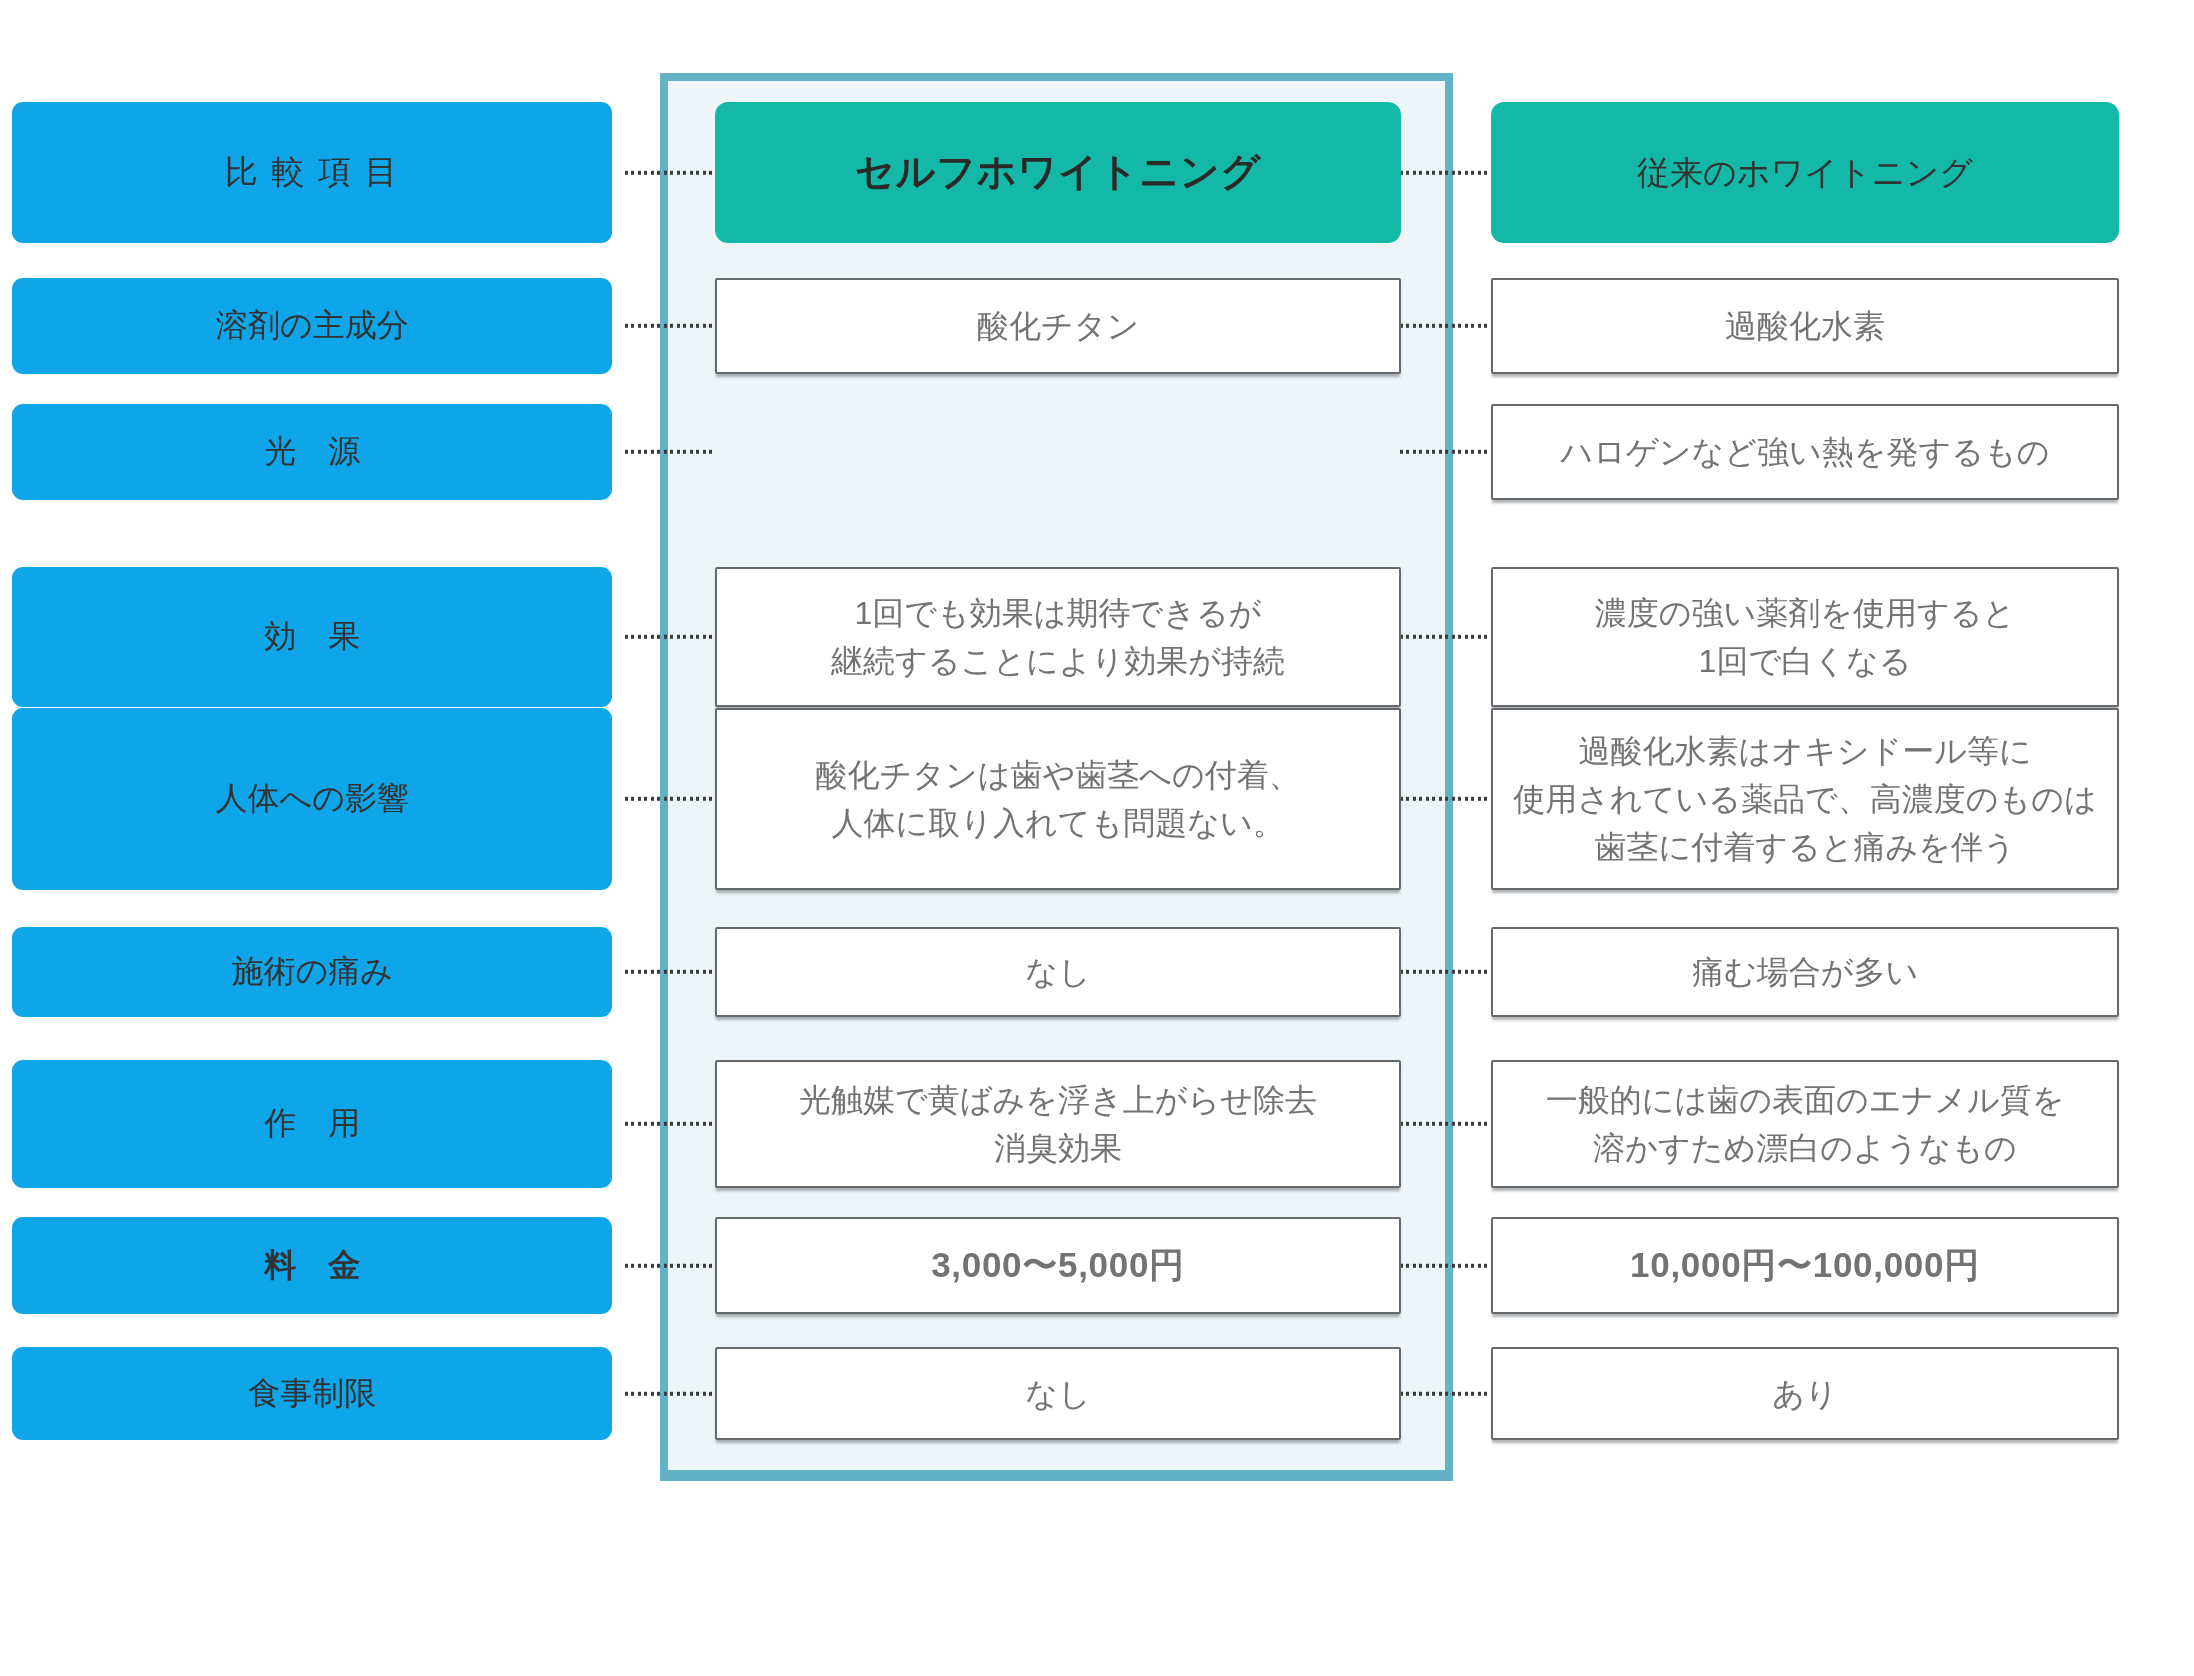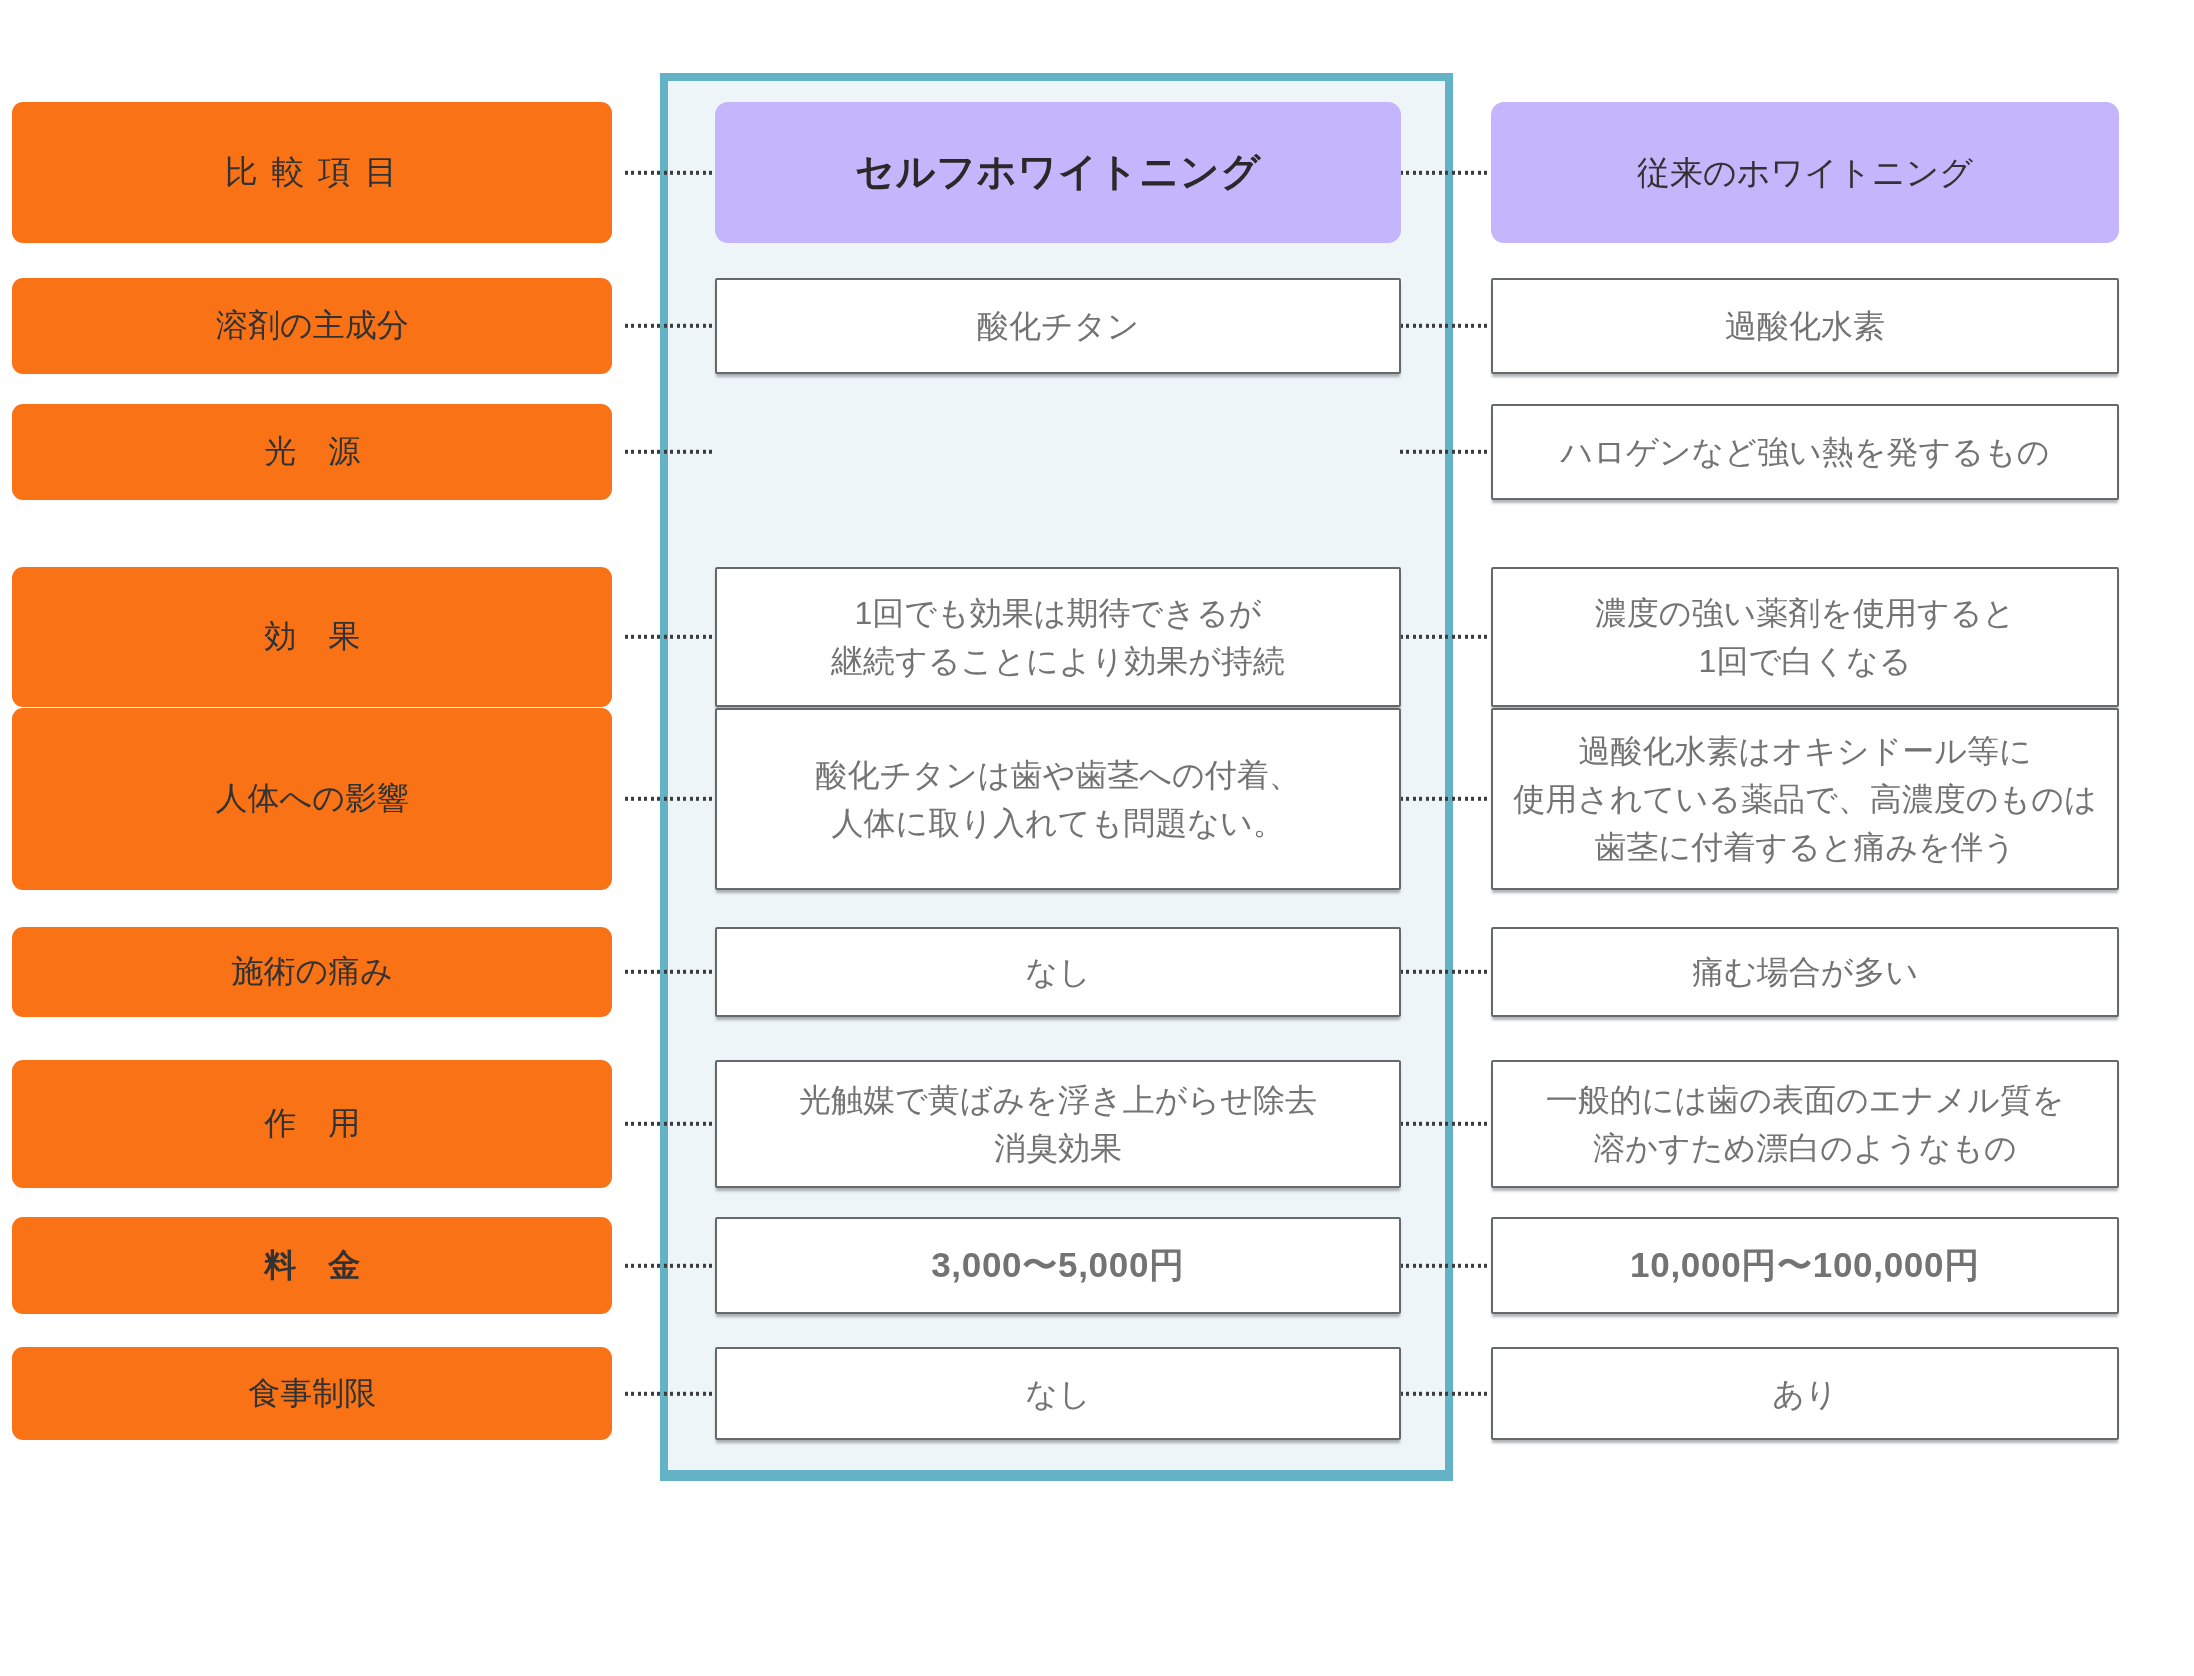--- a/index.html
+++ b/index.html
@@ -23,32 +23,32 @@
   .r6{top:1060px;height:128px;}
   .r7{top:1217px;height:97px;font-weight:bold;}
   .r8{top:1347px;height:93px;}
 
   .cell{
     position:absolute;top:0;bottom:0;box-sizing:border-box;
     display:flex;align-items:center;justify-content:center;
     text-align:center;z-index:2;
   }
   .lab{
-    left:12.3px;width:600px;background:#f97316;border-radius:11px;
+    left:12.3px;width:600px;background:#0ea5e9;border-radius:11px;
     font-size:32px;color:#323232;
   }
   .val{
     background:#ffffff;border:2.2px solid #66696b;border-radius:2px;
     font-size:32px;color:#737373;line-height:1.5;white-space:pre-line;
     box-shadow:0 4.4px 2.9px -1.5px rgba(80,85,90,0.45);
   }
   .self{left:715px;width:686px;}
   .conv{left:1491px;width:628px;}
   .headcell{
-    background:#c4b5fd;border:none;box-shadow:none;border-radius:13px;
+    background:#14b8a6;border:none;box-shadow:none;border-radius:13px;
     white-space:normal;
   }
   .r0 .lab{font-size:33px;letter-spacing:2.2px;}
   .r0 .self{font-weight:bold;font-size:39px;color:#292929;letter-spacing:0.7px;}
   .r0 .conv{font-size:33px;color:#323232;}
   .r7 .val{font-size:35px;letter-spacing:0.7px;}
 
   
   .conn{
     position:absolute;top:50%;height:4.4px;transform:translateY(-50%);

